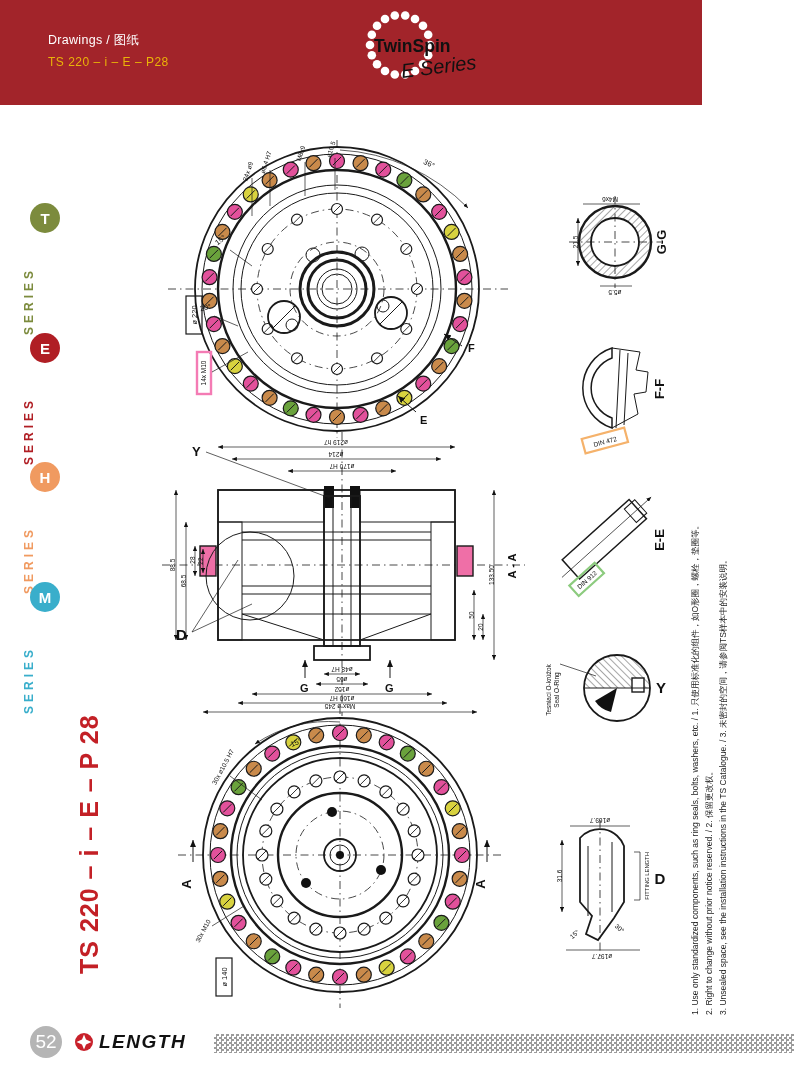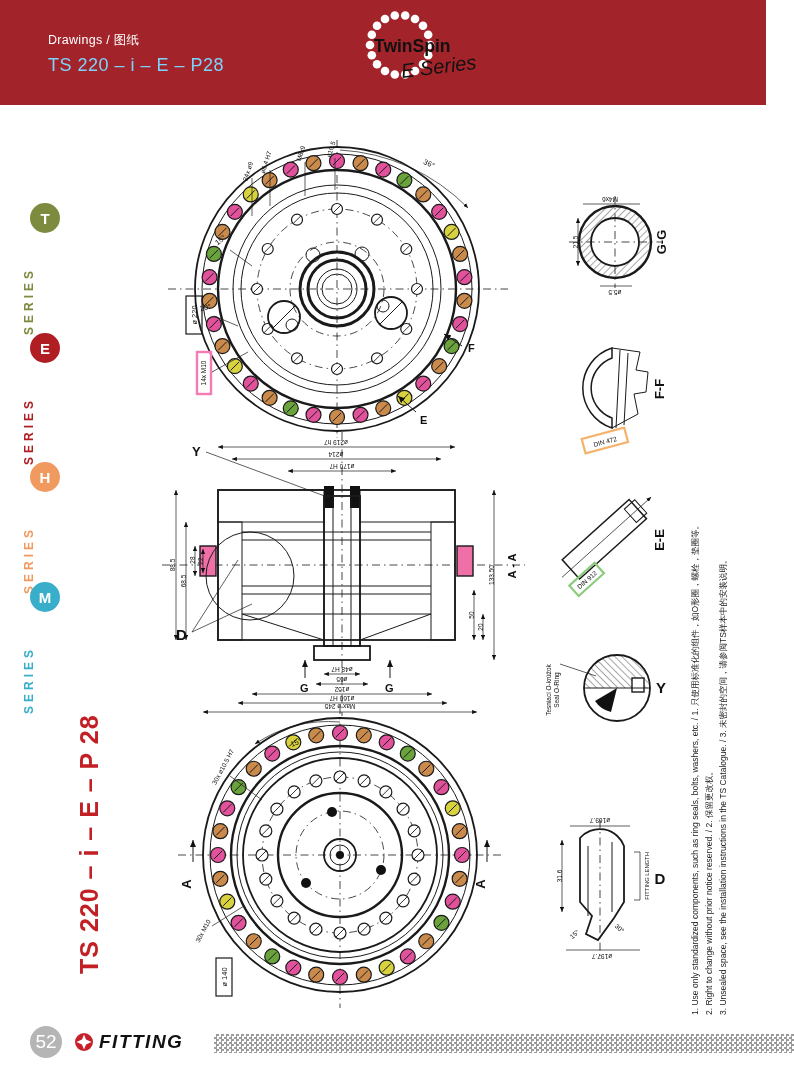--- a/index.html
+++ b/index.html
@@ -1,20 +1,20 @@
 <!DOCTYPE html>
 <html style="--header-red: #A2242A; --title-red: #C32026; --series-t: #7C8B3D; --series-e: #B01E24; --series-h: #F09A60; --series-m: #39AECB; --bolt-pink: #E2519B; --bolt-orange: #C98A4B; --bolt-green: #6AA23C; --bolt-yellow: #D8D23F; --seal-pink: #EF6FA7; --hl-pink: #F47BB4; --hl-orange: #F5B26B; --hl-green: #8CCB7E; --strip-gray: #9B9B9B; --page-circle: #B5B5B5;"><head>
 <meta charset="utf-8">
 <style>
   html,body{margin:0;padding:0}
   body{width:794px;height:1077px;position:relative;background:#fff;overflow:hidden;
        font-family:"Liberation Sans",sans-serif;color:#1a1a1a}
-  .header{position:absolute;left:0;top:0;width:766px;height:105px;background:var(--header-red)}
+  .header{position:absolute;left:0;top:0;width:702px;height:105px;background:var(--header-red)}
   .crumb{position:absolute;left:48px;top:32px;color:#fff;font-size:12.5px;letter-spacing:.3px}
-  .model{position:absolute;left:48px;top:55px;color:#7dd3fc;font-size:18px;letter-spacing:.5px}
+  .model{position:absolute;left:48px;top:55px;color:#eab308;font-size:12px;letter-spacing:.5px}
   .logo-svg{position:absolute;left:350px;top:4px}
   .series-block{position:absolute;left:30px;width:30px;height:150px}
   .series-circle{width:30px;height:30px;border-radius:50%;background:var(--c);color:#fff;
        font-size:15px;font-weight:bold;display:flex;align-items:center;justify-content:center}
   .series-word{position:absolute;left:6px;top:118px;height:14px;line-height:14px;
        transform-origin:0 100%;transform:rotate(-90deg);font-size:12px;font-weight:bold;
        letter-spacing:4px;color:var(--c);white-space:nowrap}
   .vtitle{position:absolute;left:104px;top:944px;height:30px;line-height:30px;
        transform-origin:0 100%;transform:rotate(-90deg);font-size:25px;font-weight:bold;
        color:var(--title-red);letter-spacing:1px;white-space:nowrap}
@@ -532,15 +532,15 @@
 <div class="note n1">1. Use only standardized components, such as ring seals, bolts, washers, etc. / 1. 只使用标准化的组件，如O形圈，螺栓，垫圈等。</div>
 <div class="note n2">2. Right to change without prior notice reserved. / 2. 保留更改权。</div>
 <div class="note n3">3. Unsealed space, see the installation instructions in the TS Catalogue. / 3. 未密封的空间，请参阅TS样本中的安装说明。</div>
 
 <div class="page-circle">52</div>
 <div class="brandbox">
   <svg width="20" height="20" viewBox="0 0 20 20">
     <circle cx="10" cy="10" r="9" fill="#C8202A"></circle>
     <path d="M10,2.5 L12,7.5 L17.5,10 L12,12.5 L10,17.5 L8,12.5 L2.5,10 L8,7.5 z" fill="#fff"></path>
   </svg>
-  <span class="brandname">FITTING</span>
+  <span class="brandname">LENGTH</span>
 </div>
 <div class="halftone"></div>
 
 </body></html>

